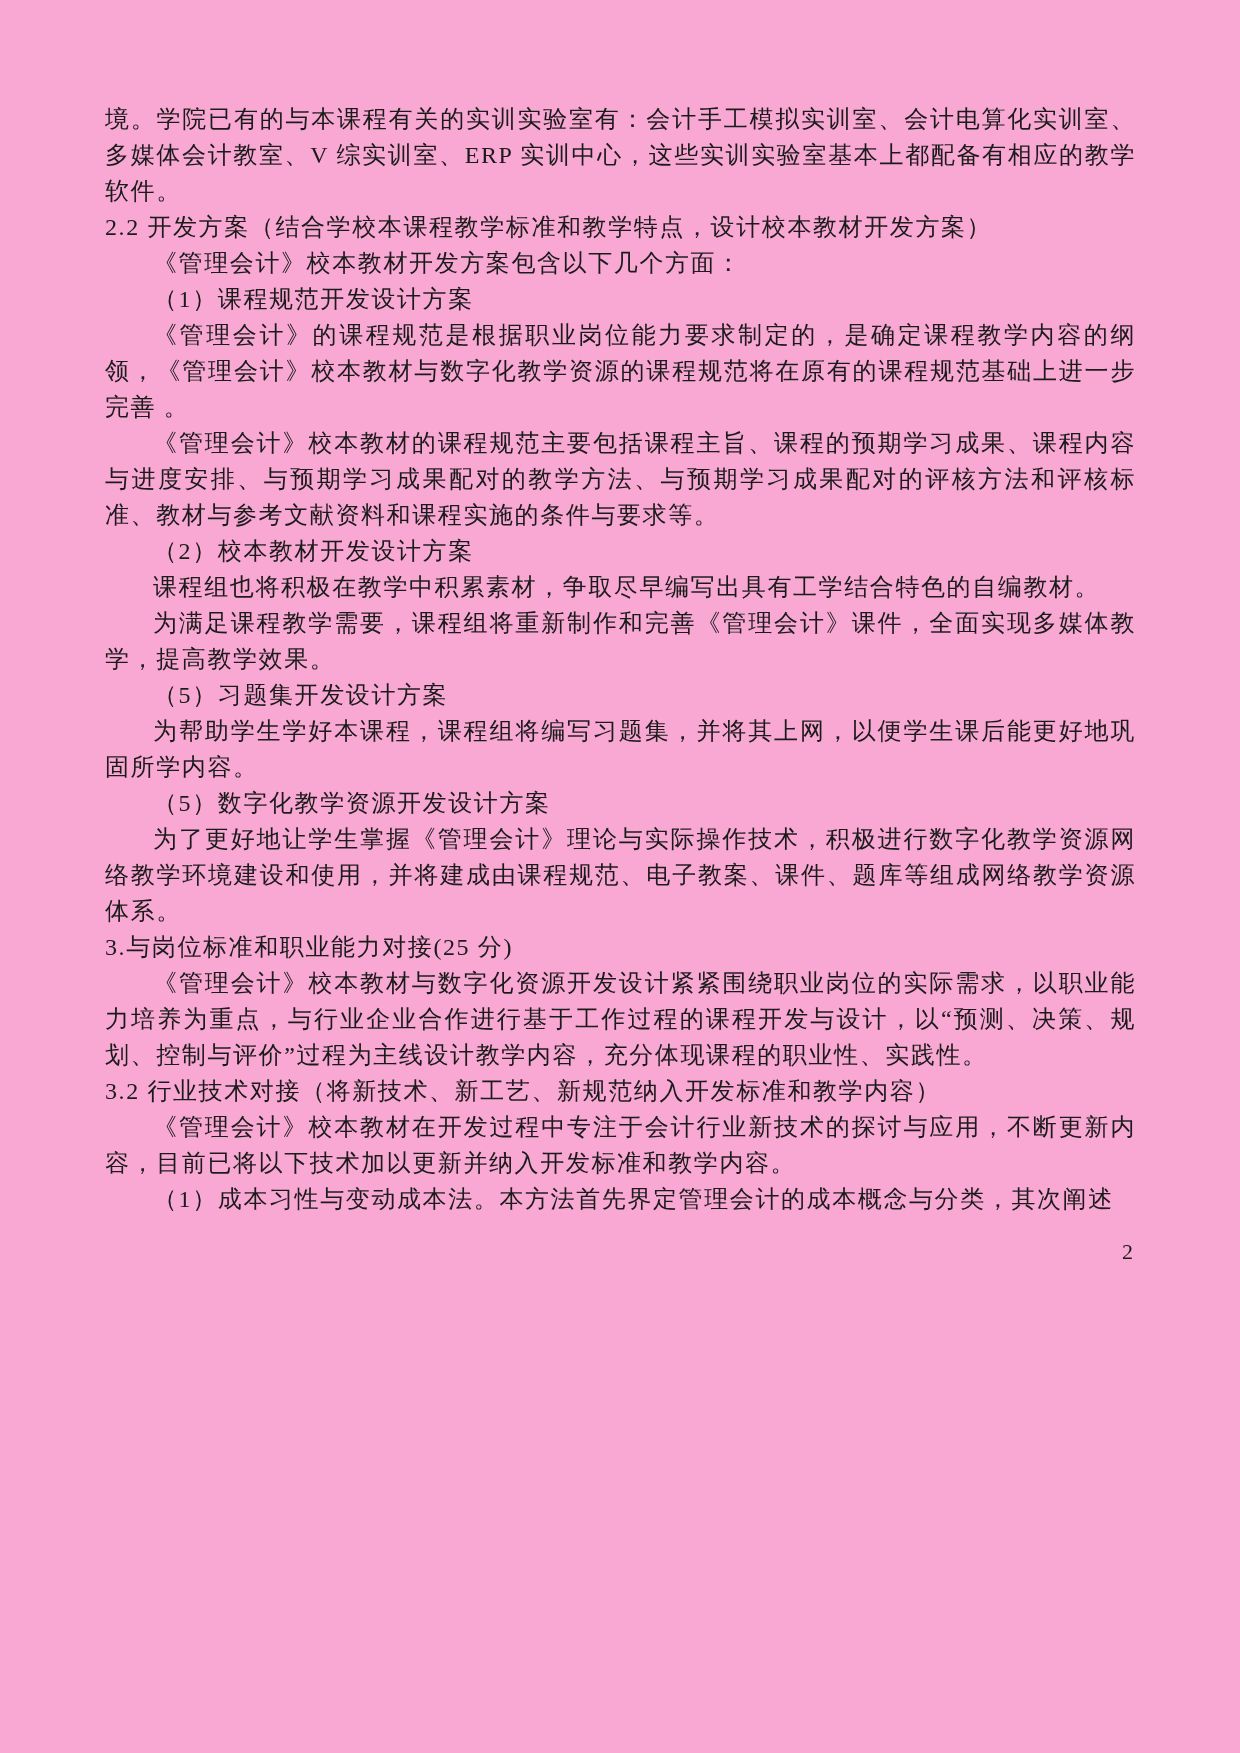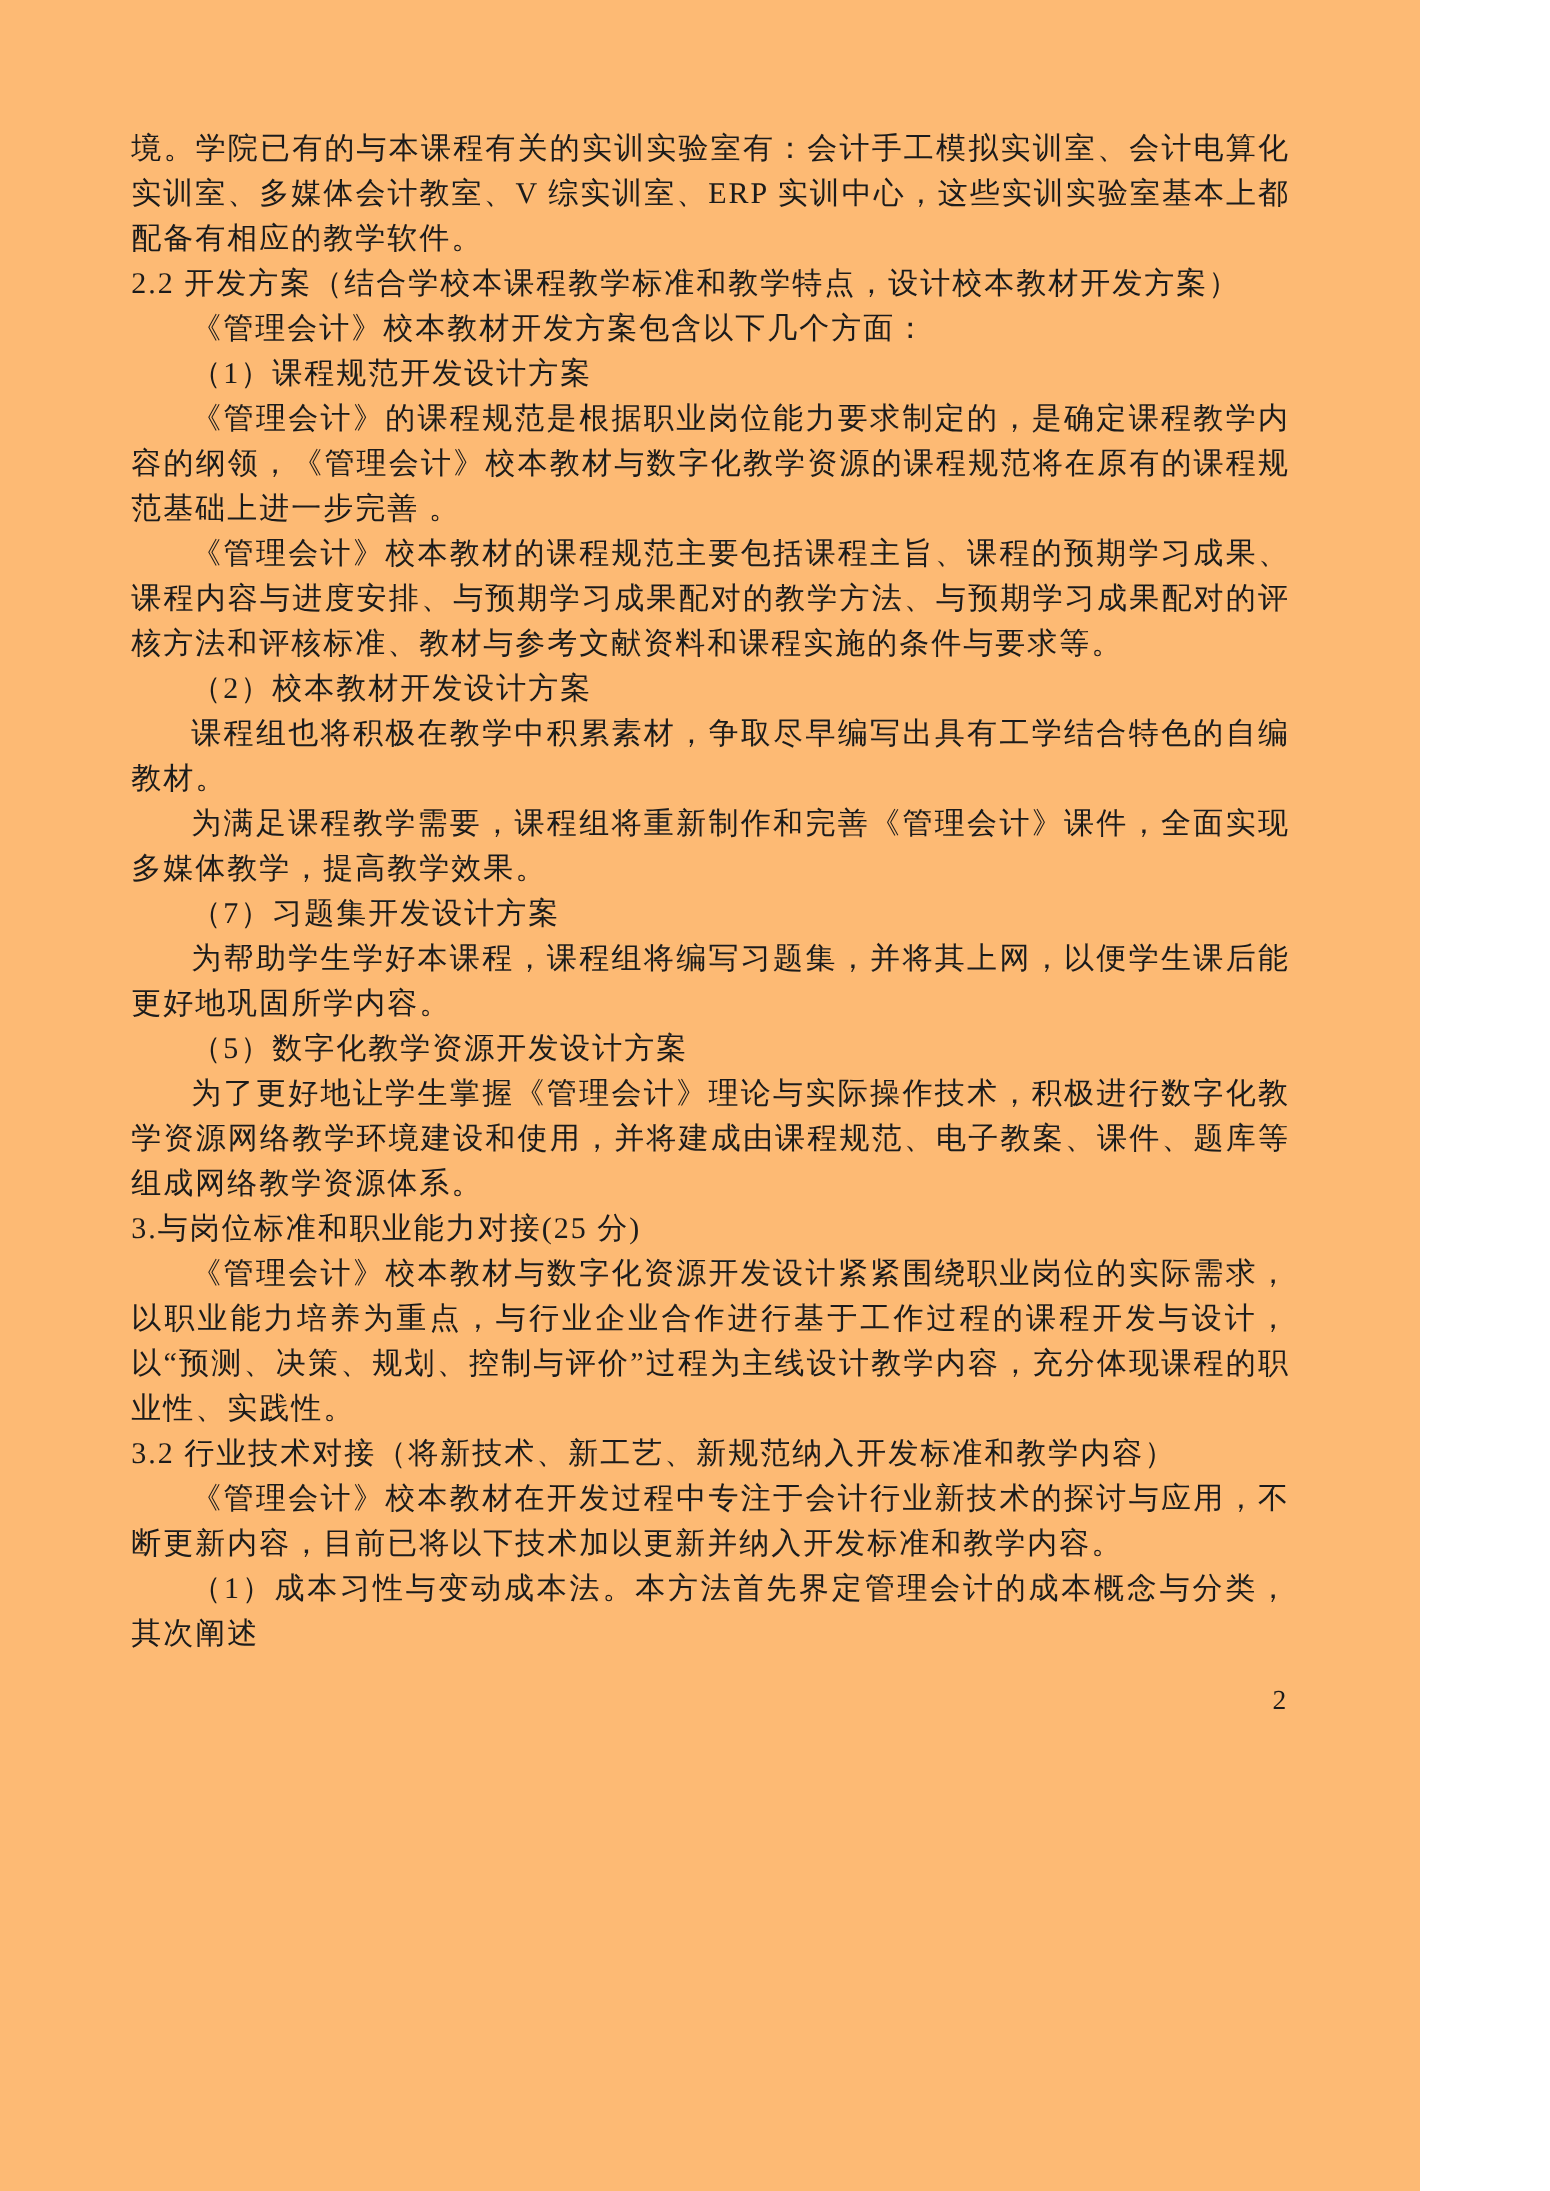--- a/index.html
+++ b/index.html
@@ -10,23 +10,23 @@
     }
     body {
       width: 1240px;
       height: 1753px;
       overflow: hidden;
       font-family: "Liberation Serif", "DejaVu Serif", serif;
       color: #1b1b1b;
     }
     .page {
       position: relative;
-      width: 1136px;
+      width: 1240px;
       height: 1753px;
-      background: #fdba74;
+      background: #f9a8d4;
       padding: 101px 104px 0 105px;
     }
     .para {
       margin: 0;
       font-size: 24px;
       line-height: 36px;
       letter-spacing: 1.6px;
       text-align: justify;
       text-justify: inter-ideograph;
       word-break: break-all;
@@ -49,21 +49,21 @@
 
   <p class="para flush">境。学院已有的与本课程有关的实训实验室有：会计手工模拟实训室、会计电算化实训室、多媒体会计教室、V 综实训室、ERP 实训中心，这些实训实验室基本上都配备有相应的教学软件。</p>
   <p class="para flush">2.2 开发方案（结合学校本课程教学标准和教学特点，设计校本教材开发方案）</p>
   <p class="para indent">《管理会计》校本教材开发方案包含以下几个方面：</p>
   <p class="para indent">（1）课程规范开发设计方案</p>
   <p class="para indent">《管理会计》的课程规范是根据职业岗位能力要求制定的，是确定课程教学内容的纲领，《管理会计》校本教材与数字化教学资源的课程规范将在原有的课程规范基础上进一步完善 。</p>
   <p class="para indent">《管理会计》校本教材的课程规范主要包括课程主旨、课程的预期学习成果、课程内容与进度安排、与预期学习成果配对的教学方法、与预期学习成果配对的评核方法和评核标准、教材与参考文献资料和课程实施的条件与要求等。</p>
   <p class="para indent">（2）校本教材开发设计方案</p>
   <p class="para indent">课程组也将积极在教学中积累素材，争取尽早编写出具有工学结合特色的自编教材。</p>
   <p class="para indent">为满足课程教学需要，课程组将重新制作和完善《管理会计》课件，全面实现多媒体教学，提高教学效果。</p>
-  <p class="para indent">（7）习题集开发设计方案</p>
+  <p class="para indent">（5）习题集开发设计方案</p>
   <p class="para indent">为帮助学生学好本课程，课程组将编写习题集，并将其上网，以便学生课后能更好地巩固所学内容。</p>
   <p class="para indent">（5）数字化教学资源开发设计方案</p>
   <p class="para indent">为了更好地让学生掌握《管理会计》理论与实际操作技术，积极进行数字化教学资源网络教学环境建设和使用，并将建成由课程规范、电子教案、课件、题库等组成网络教学资源体系。</p>
   <p class="para flush">3.与岗位标准和职业能力对接(25 分)</p>
   <p class="para indent">《管理会计》校本教材与数字化资源开发设计紧紧围绕职业岗位的实际需求，以职业能力培养为重点，与行业企业合作进行基于工作过程的课程开发与设计，以“预测、决策、规划、控制与评价”过程为主线设计教学内容，充分体现课程的职业性、实践性。</p>
   <p class="para flush">3.2 行业技术对接（将新技术、新工艺、新规范纳入开发标准和教学内容）</p>
   <p class="para indent">《管理会计》校本教材在开发过程中专注于会计行业新技术的探讨与应用，不断更新内容，目前已将以下技术加以更新并纳入开发标准和教学内容。</p>
   <p class="para indent">（1）成本习性与变动成本法。本方法首先界定管理会计的成本概念与分类，其次阐述</p>
 
   <div class="footer">

